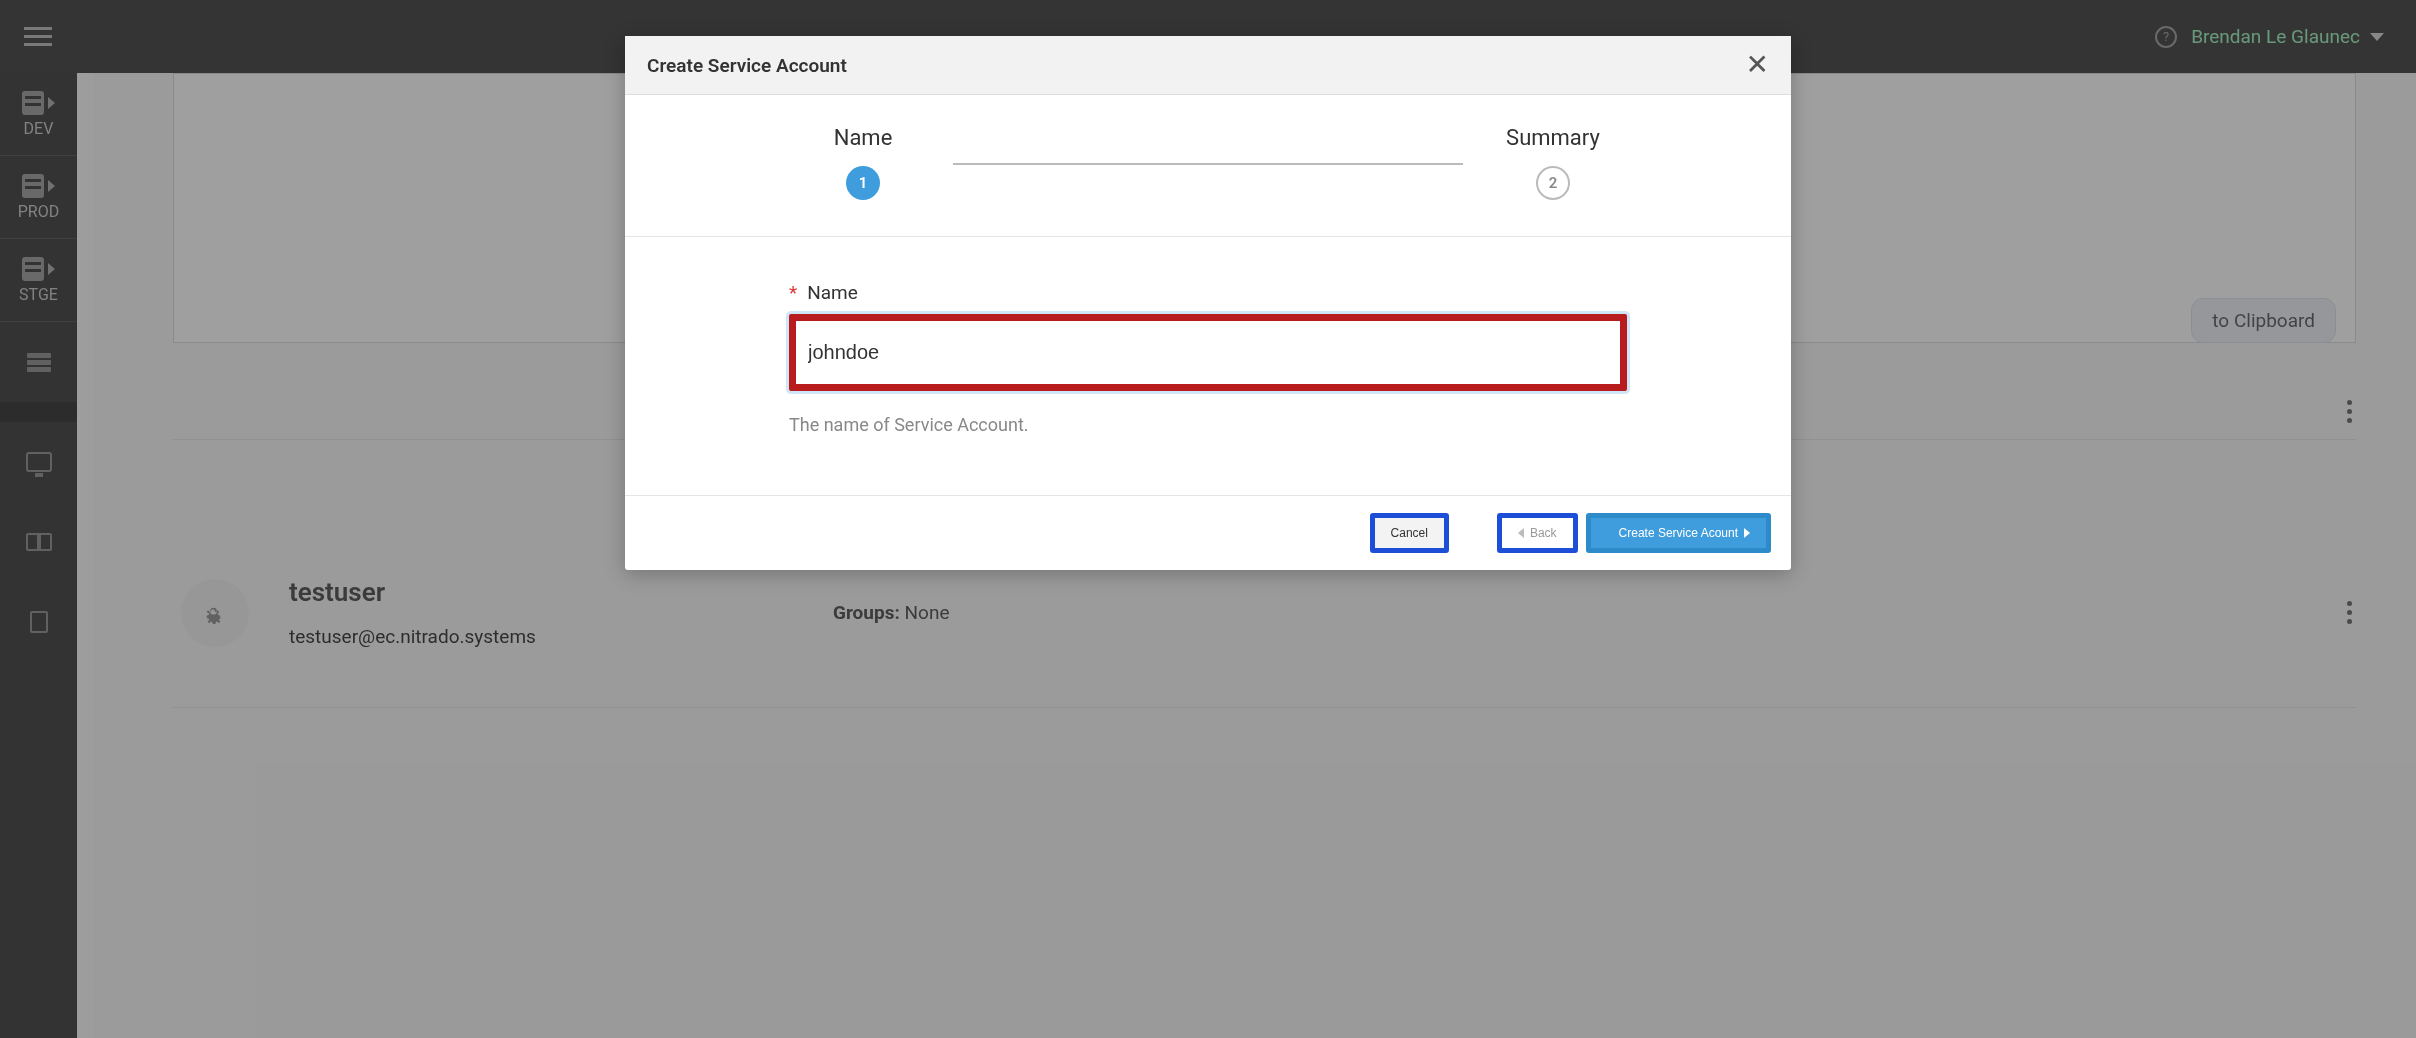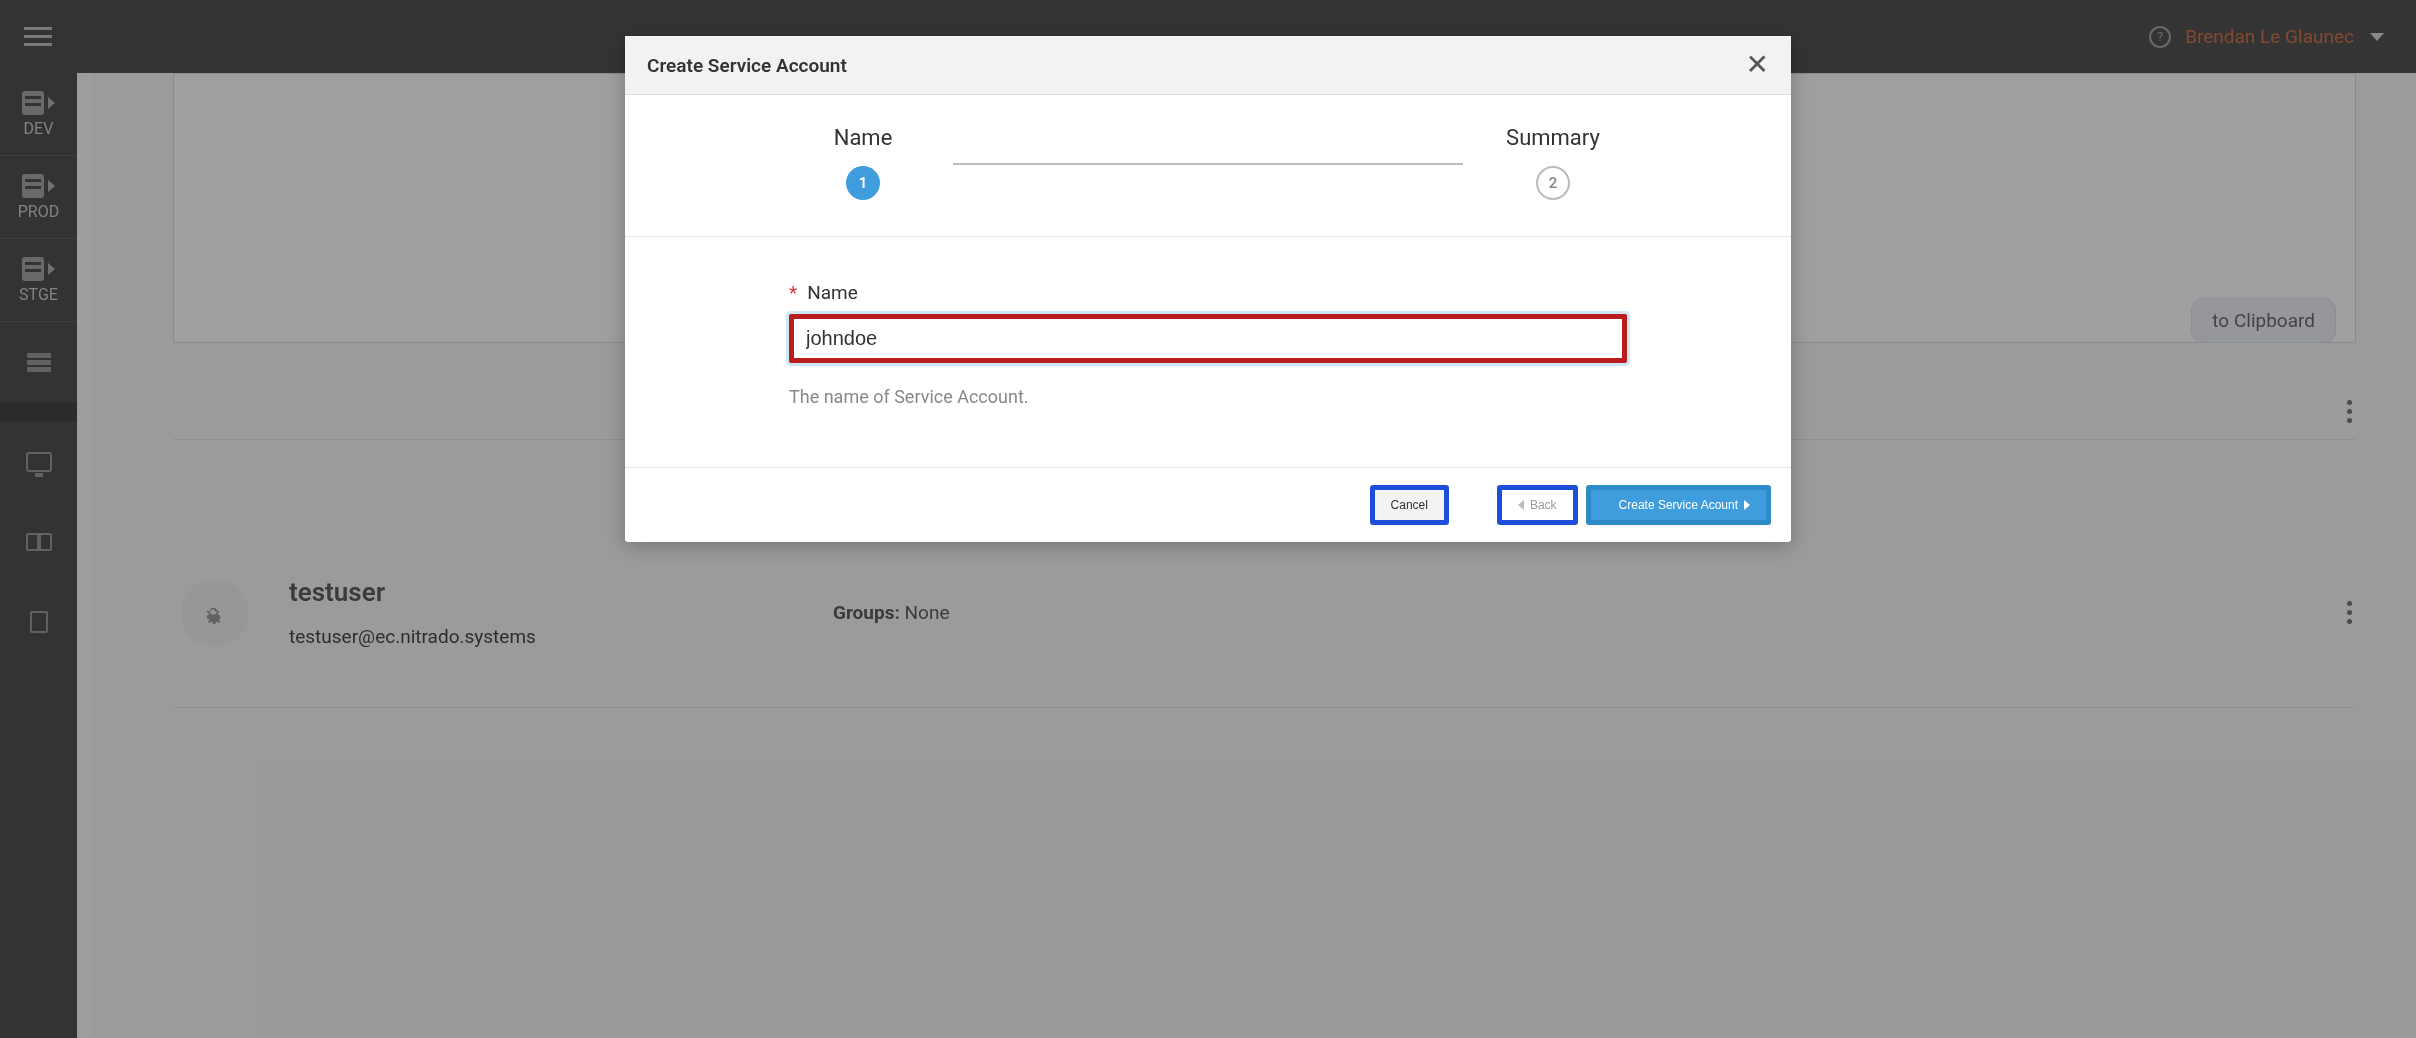--- a/index.html
+++ b/index.html
@@ -11,21 +11,21 @@
   height: 1038px;
   position: relative;
 }
 .topbar {
   position: absolute; top:0; left:0; right:0; height:73px;
   background:#131313; color:#ddd; display:flex; align-items:center; padding:0 24px;
 }
 .hamburger { display:flex; flex-direction:column; gap:5px; cursor:pointer; }
 .hamburger span { width:28px; height:3px; background:#aaa; }
 .topbar-spacer { flex:1; }
-.topbar-user { display:flex; align-items:center; gap:16px; color:#c2410c; font-size:19px; margin-right:8px; }
+.topbar-user { display:flex; align-items:center; gap:10px; color:#86efac; font-size:19px; margin-right:8px; }
 .topbar-icon { width:22px; height:22px; border:2px solid #888; border-radius:50%; display:flex; align-items:center; justify-content:center; font-size:13px; color:#888; margin-right:14px; }
 .topbar-user .caret-down { width:0; height:0; border-left:7px solid transparent; border-right:7px solid transparent; border-top:8px solid #ccc; }
 .sidebar {
   position:absolute; top:73px; left:0; width:77px; bottom:0; background:#101010; color:#aaa;
   display:flex; flex-direction:column;
 }
 .sidebar-item {
   height:83px; display:flex; flex-direction:column; align-items:center; justify-content:center;
   border-bottom:1px solid #2b2b2b; font-size:16px; color:#bfbfbf; position:relative; cursor:pointer;
 }
@@ -96,21 +96,21 @@
 }
 .step-circle.active { background:#3f9ddd; color:#fff; }
 .step-circle.inactive { background:#fff; border:2px solid #bbb; color:#888; }
 .step-line { flex:0 0 510px; height:2px; background:#bbb; margin-top:38px; }
 .stepper-track { display:flex; align-items:flex-start; justify-content:center; }
 
 .modal-body { padding:44px 164px 60px; }
 .field-label { font-size:19px; color:#333; margin-bottom:10px; }
 .field-label .req { color:#d33; margin-right:10px; }
 .field-input {
-  width:100%; padding:8px 12px; font-size:20px; border:5px solid #b91c1c;
+  width:100%; padding:20px 12px; font-size:20px; border:7px solid #b91c1c;
   outline:none; box-shadow:0 0 0 3px rgba(63,157,221,0.25); border-radius:2px;
   color:#333;
 }
 .field-help { font-size:18px; color:#888; margin-top:23px; }
 .modal-footer {
   border-top:1px solid #e5e5e5; padding:17px 20px; display:flex; justify-content:flex-end; gap:8px;
 }
 .btn {
   padding:8px 16px; font-size:12px; border-radius:3px; border:5px solid #1d4ed8; background:#fff; color:#333;
   display:inline-flex; align-items:center; gap:6px; cursor:pointer;

